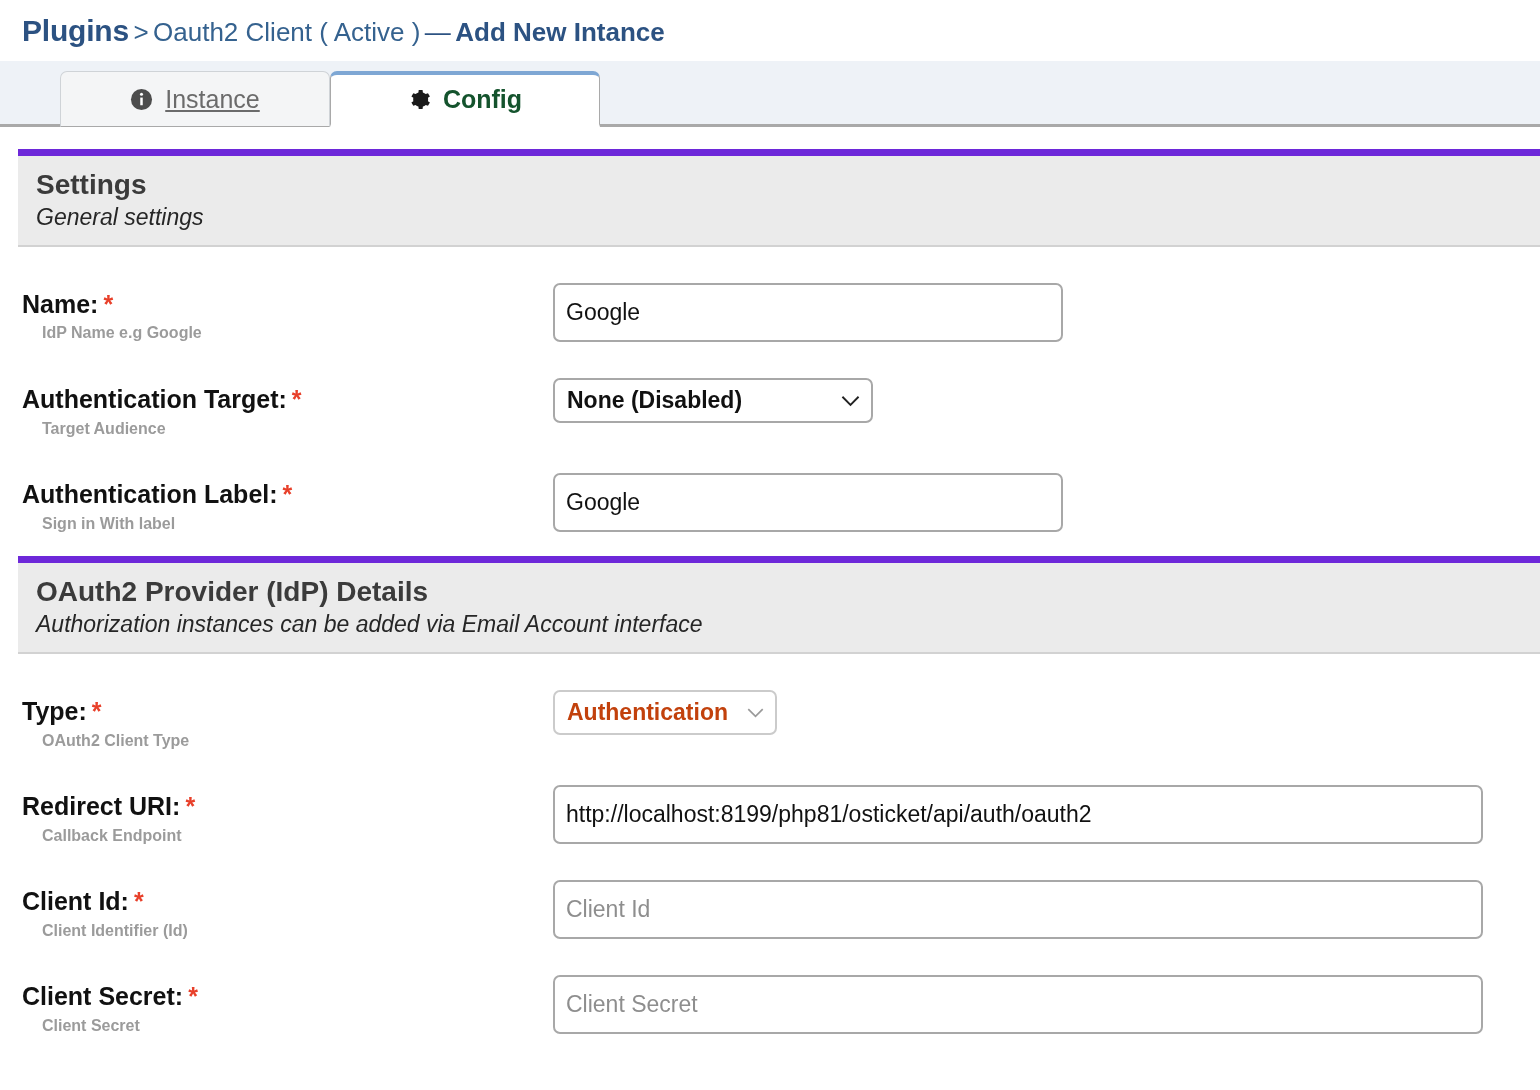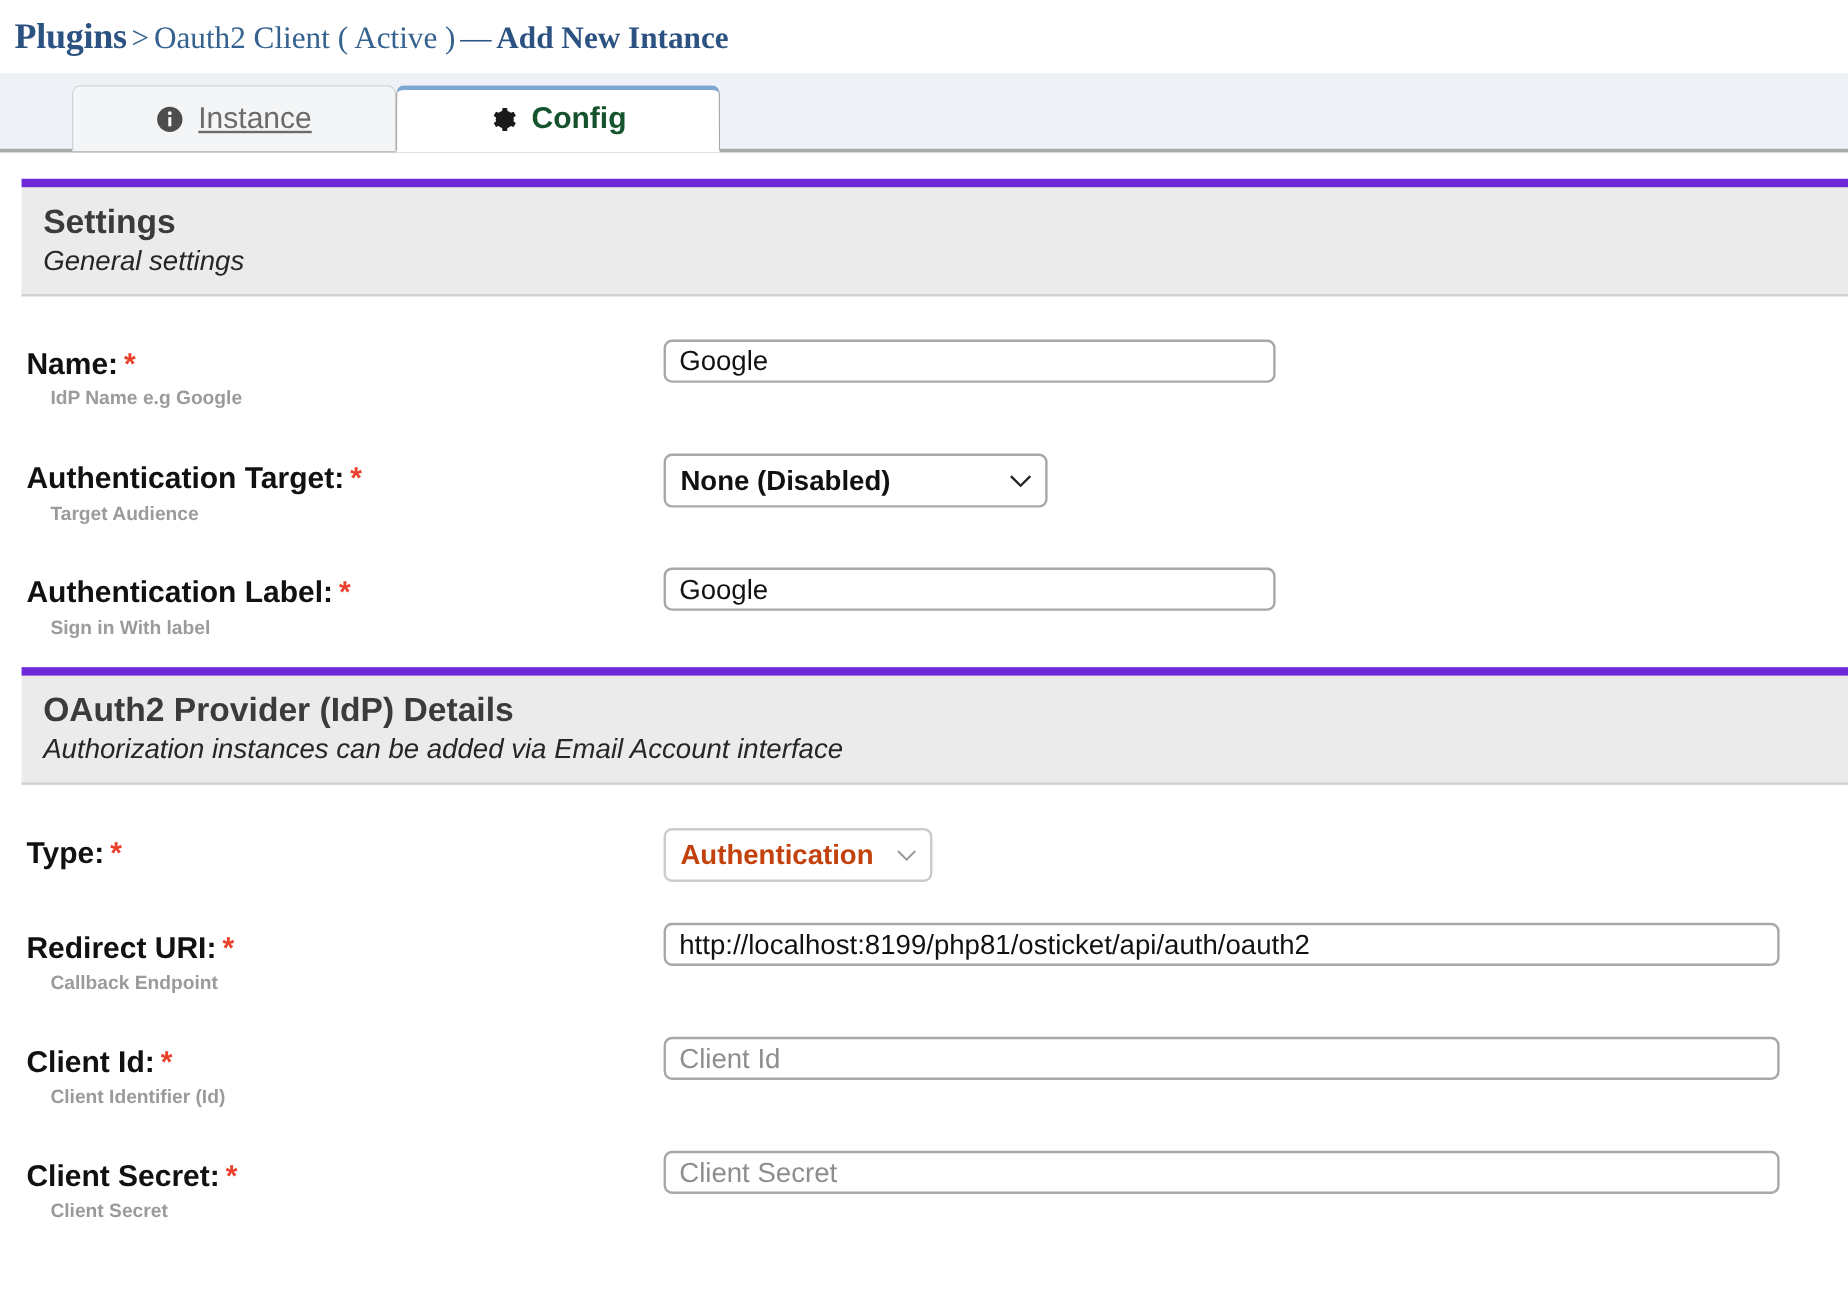--- a/index.html
+++ b/index.html
@@ -6,24 +6,23 @@
   html, body {
     margin: 0; padding: 0;
     width: 1540px; height: 1090px;
     background: #ffffff;
     font-family: "Liberation Sans", sans-serif;
     overflow: hidden;
   }
 
   
   .page-header {
-    padding: 14px 0 14px 12px;
+    padding: 14px 0 14px 22px;
     white-space: nowrap;
     line-height: 1.1;
-    font-family: Liberation Serif, serif;
   }
   .bc-strong {
     font-size: 30px;
     font-weight: bold;
     color: #2c5282;
     letter-spacing: -0.2px;
   }
   .bc-sep, .bc-mid {
     font-size: 26px;
     font-weight: normal;
@@ -126,21 +125,21 @@
     font-weight: bold;
     color: #9b9b9b;
     line-height: 1.35;
     margin-top: 3px;
     white-space: nowrap;
     margin-left: 20px;
   }
   .field-col { flex: 1 1 auto; }
 
   input.txt {
-    height: 36px;
+    height: 59px;
     font-size: 23px;
     font-family: "Liberation Sans", sans-serif;
     color: #111111;
     padding: 0 11px;
     border: 2px solid #a8a8a8;
     border-radius: 7px;
     background: #ffffff;
     outline: none;
   }
   input.txt::placeholder { color: #8e8e8e; }
@@ -278,20 +277,21 @@
   <div class="section-sub">Authorization instances can be added via Email Account interface</div>
 </div>
 
 <div class="form">
 
   <div class="row first">
     <div class="label-col">
       <div class="lbl">
         <span>Type:</span><span class="req">*</span>
       </div>
+      <div class="hint">OAuth2 Client Type</div>
     </div>
     <div class="field-col">
       <div class="select-wrap">
         <div class="sel sel-type">
           <span>Authentication</span>
           <span class="caret">
             <svg width="17" height="11" viewBox="0 0 20 12" aria-hidden="true">
               <path d="M1.5 1.5 L10 10 L18.5 1.5" fill="none" stroke="#9a9a9a" stroke-width="2"></path>
             </svg>
           </span>

